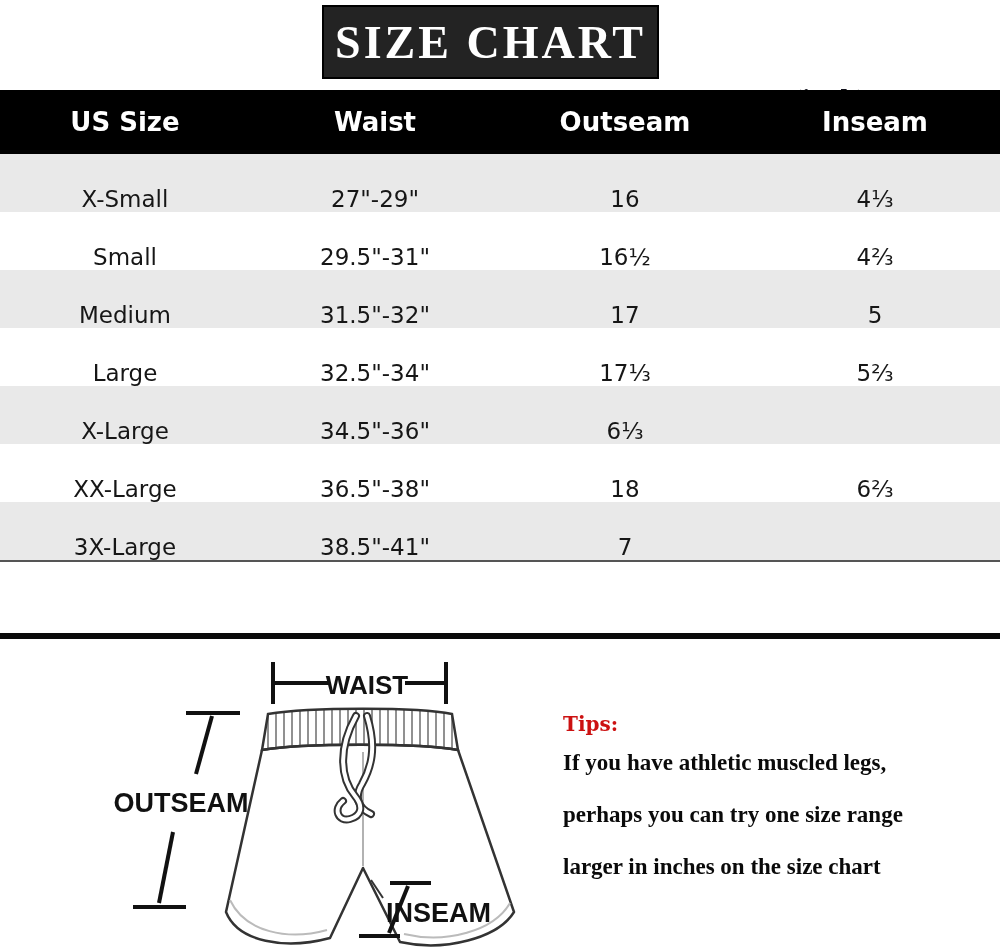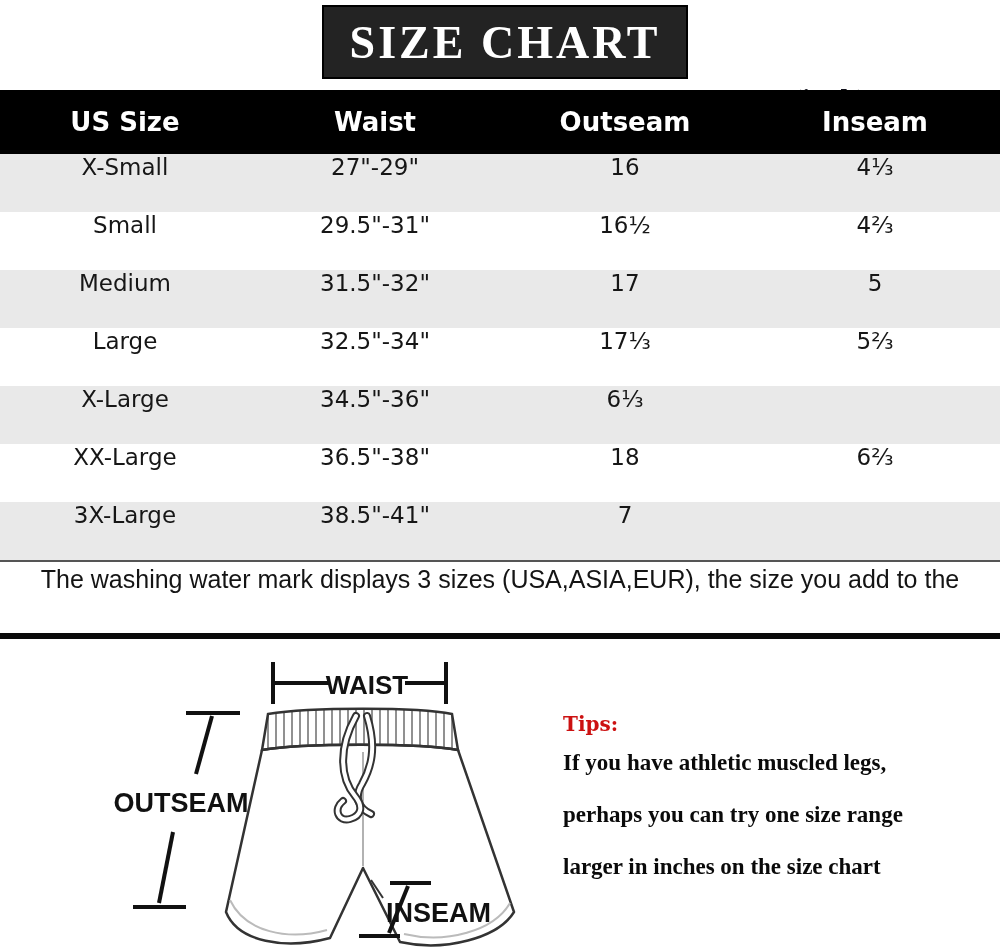--- a/index.html
+++ b/index.html
@@ -4,21 +4,21 @@
 <style>
   * { margin:0; padding:0; box-sizing:border-box; }
   body { background:#fff; }
   .page {
     position:relative; width:1000px; height:950px; background:#ffffff;
     overflow:hidden; font-family:"Liberation Sans", sans-serif;
   }
 
   
   .title-box {
-    position:absolute; left:322px; top:5px; width:366px; height:74px;
+    position:absolute; left:322px; top:5px; width:337px; height:74px;
     background:#232323; border:2px solid #000;
     display:flex; align-items:center; justify-content:center;
   }
   .title-text {
     font-family:"Liberation Serif", serif; font-weight:bold;
     font-size:46px; color:#ffffff; letter-spacing:3px; white-space:nowrap;
   }
   .inch-label {
     position:absolute; left:792px; top:46px;
     font-family:"Liberation Serif", serif; font-weight:bold;
@@ -27,21 +27,21 @@
 
   
   .size-table { position:absolute; left:0; top:90px; width:1000px; border-bottom:2px solid #555; }
   .thead { display:flex; height:64px; align-items:center; background:#000000; }
   .thead .tcell {
     color:#ffffff; font-weight:bold; font-size:26px;
     font-family:"DejaVu Sans","Liberation Sans",sans-serif;
   }
   .tcell { width:250px; text-align:center; }
   .trow {
-    display:flex; height:58px; align-items:flex-start; background:#ffffff;
+    display:flex; height:58px; align-items:flex-end; background:#ffffff;
     font-size:23px; color:#161616;
     font-family:"DejaVu Sans","Liberation Sans",sans-serif;
   }
   .trow.shade { background:#e9e9e9; }
 
   
   .note {
     position:absolute; left:0; top:562px; width:1000px;
     text-align:center; font-size:25px; line-height:34px; color:#141414;
     font-family:"Liberation Sans", sans-serif;
@@ -120,21 +120,20 @@
         </div>
         <div class="trow shade">
           <div class="tcell">3X-Large</div>
           <div class="tcell">38.5"-41"</div>
           <div class="tcell">7</div>
         </div>
       </div>
   </div>
 
   <div class="note">
-    <div>The washing water mark displays 3 sizes (USA,ASIA,EUR), the size you add to the</div>
   </div>
 
   <div class="divider"></div>
 
   <svg class="diagram-svg" viewBox="0 640 560 310">
     <defs>
       <pattern id="hatch" width="8" height="40" patternUnits="userSpaceOnUse">
         <line x1="4" y1="0" x2="4" y2="40" stroke="#555" stroke-width="1.3"></line>
       </pattern>
     </defs>

